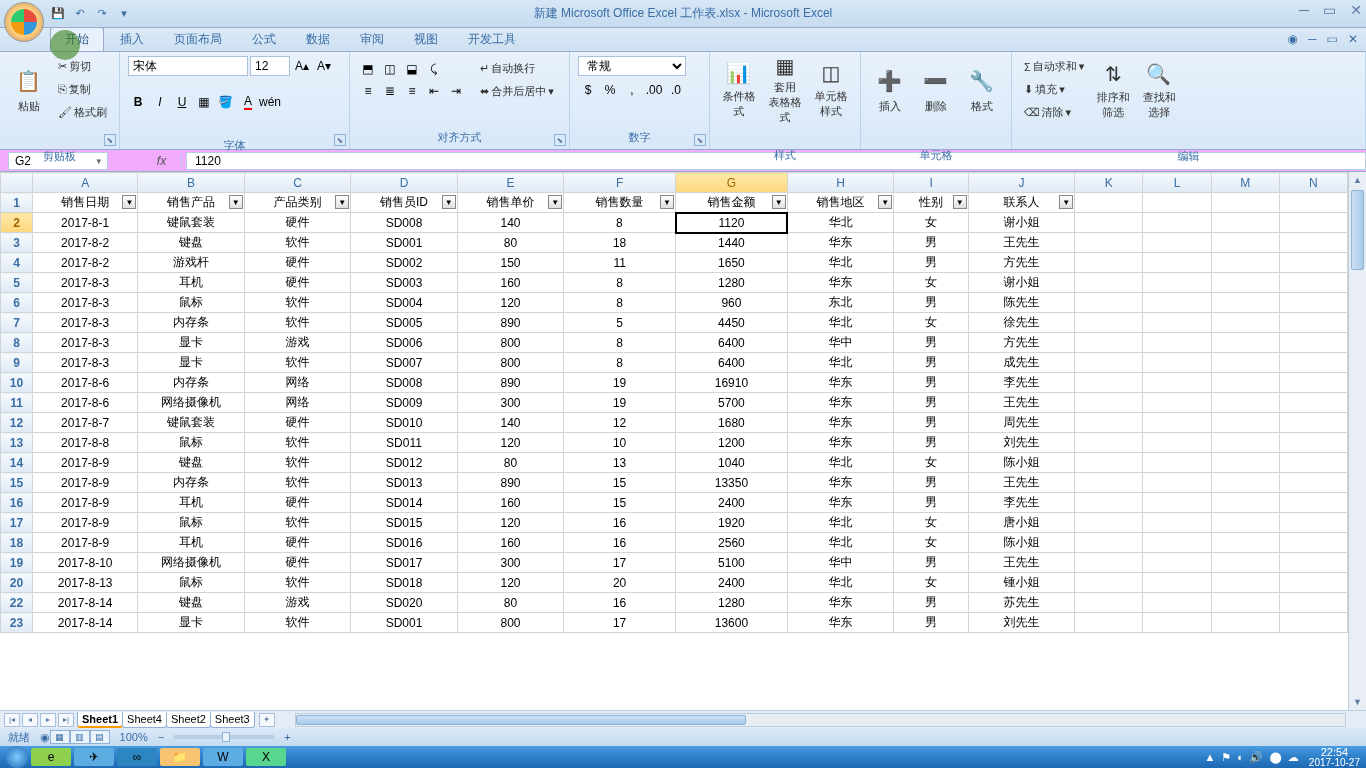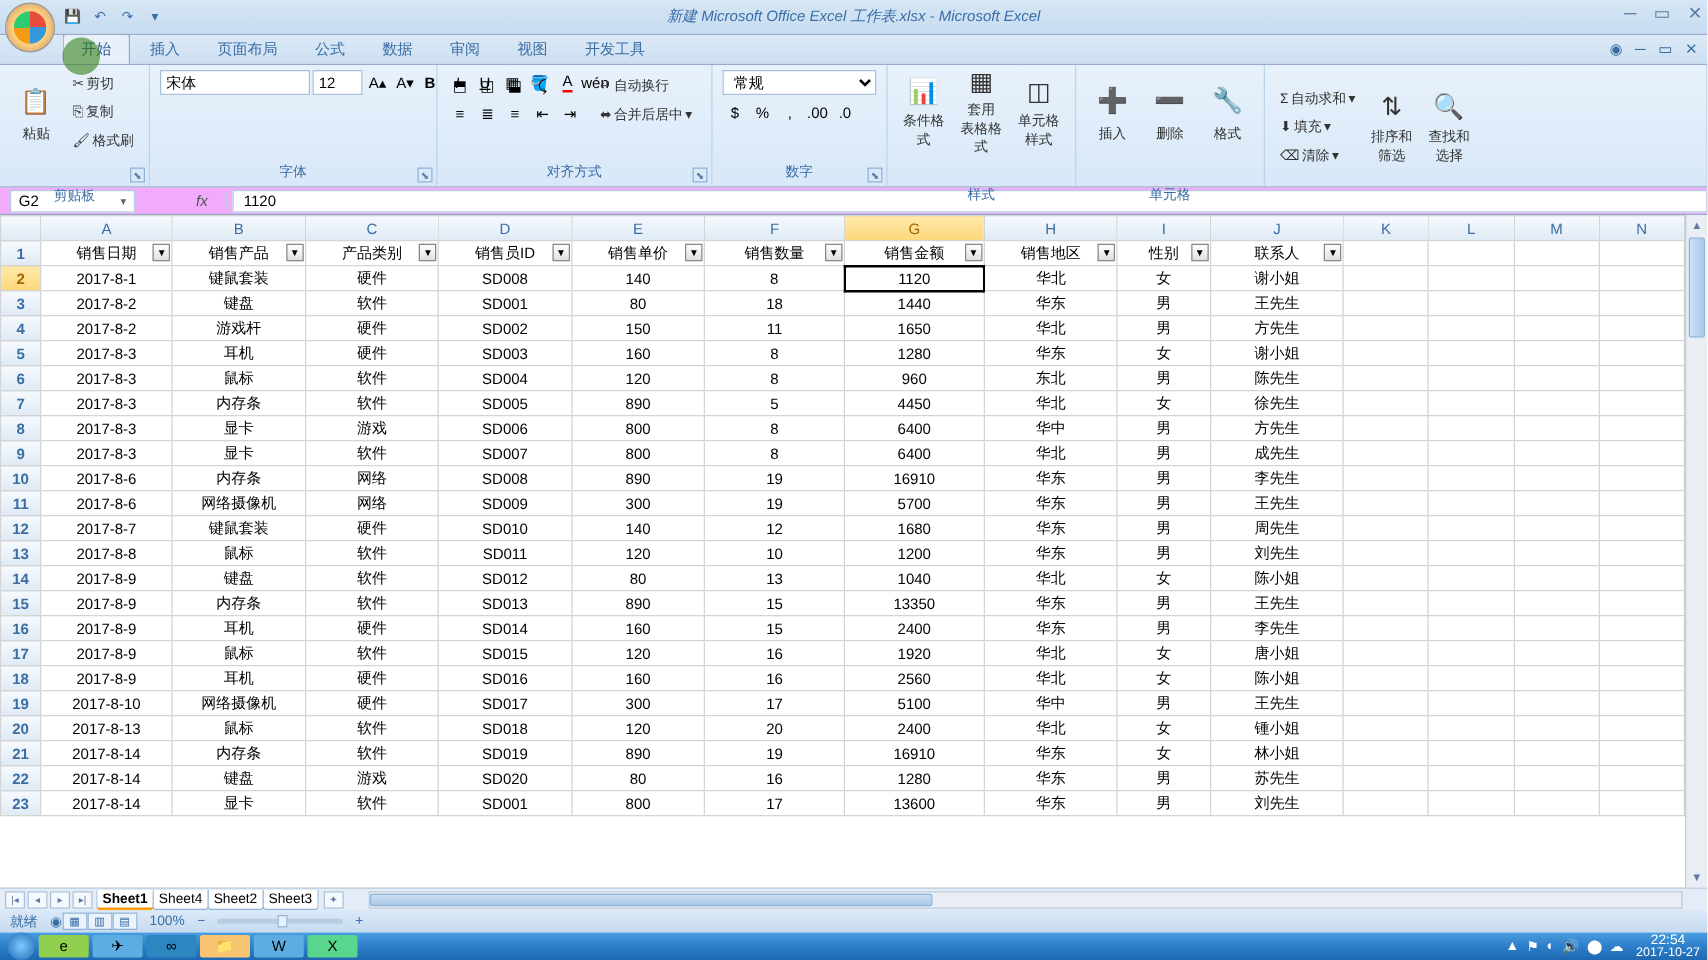--- a/index.html
+++ b/index.html
@@ -4,21 +4,21 @@
 <style>
 * { margin: 0; padding: 0; box-sizing: border-box; font-family: "Microsoft YaHei", SimSun, sans-serif; }
 body { width: 1366px; height: 768px; overflow: hidden; background: #fff; position: relative; }
 
 
 .titlebar { height: 28px; background: linear-gradient(#d6e7f5,#c6dbf0); display: flex; align-items: center; position: relative; border-bottom: 1px solid #9ac; }
 .office-btn { width: 40px; height: 40px; border-radius: 50%; background: radial-gradient(#fff,#ffd27f,#b86); position: absolute; left: 4px; top: 2px; z-index: 100; border: 1px solid #999; display:flex; align-items:center; justify-content:center; }
 .office-btn-inner { width: 26px; height: 26px; border-radius:50%; background: conic-gradient(#e74c3c 0 25%, #3498db 25% 50%, #f39c12 50% 75%, #2ecc71 75% 100%); }
 .qat { margin-left: 50px; display: flex; gap: 6px; align-items: center; }
 .qat-btn { width: 16px; height: 16px; font-size: 11px; color: #3a6ea5; display:flex; align-items:center; justify-content:center; }
-.title-text { position: absolute; left: 50%; transform: translateX(-50%); font-size: 12px; color: #3a6ea5; font-style: italic; }
+.title-text { position: absolute; left: 50%; transform: translateX(-50%); font-size: 12px; color: #3a6ea5; }
 .win-controls { position: absolute; right: 4px; top: 2px; display: flex; gap: 14px; font-size: 14px; color: #5e7ba2; }
 .cursor-indicator { position: absolute; top: 30px; left: 50px; width: 30px; height: 30px; border-radius: 50%; background: rgba(53,128,20,0.6); z-index: 200; pointer-events:none; }
 
 
 .ribbon-tabs { height: 24px; background: linear-gradient(#dce9f7,#cde0f1); display: flex; align-items: flex-end; padding-left: 50px; gap: 2px; border-bottom: 1px solid #9ac; }
 .ribbon-tab { padding: 3px 14px; font-size: 12px; color: #3a6ea5; cursor: pointer; border-radius: 3px 3px 0 0; }
 .ribbon-tab.active { background: #e8f1fb; border: 1px solid #9ac; border-bottom: none; color: #2a5a8a; }
 .ribbon-help { position: absolute; right: 8px; top: 32px; display: flex; gap: 10px; font-size: 12px; color: #3a6ea5; }
 
 
@@ -143,21 +143,21 @@
             <span>🖌</span>
             <span>格式刷</span>
           </div>
       </div>
     </div>
     <div class="group-label">剪贴板</div>
     <div class="dialog-launcher">⬊</div>
   </div>
 
   <div class="ribbon-group" style="width:230px">
-    <div class="group-content" style="flex-direction:row;align-items:stretch;gap:0">
+    <div class="group-content" style="flex-direction:column;align-items:stretch;gap:16px">
       <div class="icon-row">
         <input class="font-select" style="width: 120px;" value="宋体">
         <input class="font-select" style="width: 40px;" value="12">
         <span class="tool-icn">A▴</span>
         <span class="tool-icn">A▾</span>
       </div>
       <div class="icon-row">
         <span class="tool-icn">
             <b>B</b>
           </span>
@@ -207,21 +207,21 @@
             <span>▾</span>
           </div>
       </div>
     </div>
     <div class="group-label">对齐方式</div>
     <div class="dialog-launcher">⬊</div>
   </div>
 
   <div class="ribbon-group" style="width:140px">
     <div class="group-content" style="flex-direction:column;align-items:stretch;gap:4px">
-      <select class="font-select" style="width:123px"><option>常规</option></select>
+      <select class="font-select" style="width:108px"><option>常规</option></select>
       <div class="icon-row">
         <span class="tool-icn">$</span>
         <span class="tool-icn">%</span>
         <span class="tool-icn">,</span>
         <span class="tool-icn">.00</span>
         <span class="tool-icn">.0</span>
       </div>
     </div>
     <div class="group-label">数字</div>
     <div class="dialog-launcher">⬊</div>
@@ -288,20 +288,21 @@
           <span class="icn">⇅</span>
           <span style="white-space:pre-line">排序和
 筛选</span>
         </div>
       <div class="rbtn big-btn">
           <span class="icn">🔍</span>
           <span style="white-space:pre-line">查找和
 选择</span>
         </div>
     </div>
+    <div class="group-label">编辑</div>
   </div>
 </div>
 
 <div class="formula-bar">
   <div class="name-box">
       <span>G2</span>
     </div>
   <span class="fx-btn">fx</span>
   <div class="formula-input">
       <span>1120</span>
@@ -662,37 +663,20 @@
           <td>2400</td>
           <td>华北</td>
           <td>女</td>
           <td>锺小姐</td>
           <td></td>
           <td></td>
           <td></td>
           <td></td>
         </tr>
         <tr>
-          <th class="rowhdr">21</th>
-          <td>2017-8-14</td>
-          <td>内存条</td>
-          <td>软件</td>
-          <td>SD019</td>
-          <td>890</td>
-          <td>19</td>
-          <td>16910</td>
-          <td>华东</td>
-          <td>女</td>
-          <td>林小姐</td>
-          <td></td>
-          <td></td>
-          <td></td>
-          <td></td>
-        </tr>
-        <tr>
           <th class="rowhdr">22</th>
           <td>2017-8-14</td>
           <td>键盘</td>
           <td>游戏</td>
           <td>SD020</td>
           <td>80</td>
           <td>16</td>
           <td>1280</td>
           <td>华东</td>
           <td>男</td>

